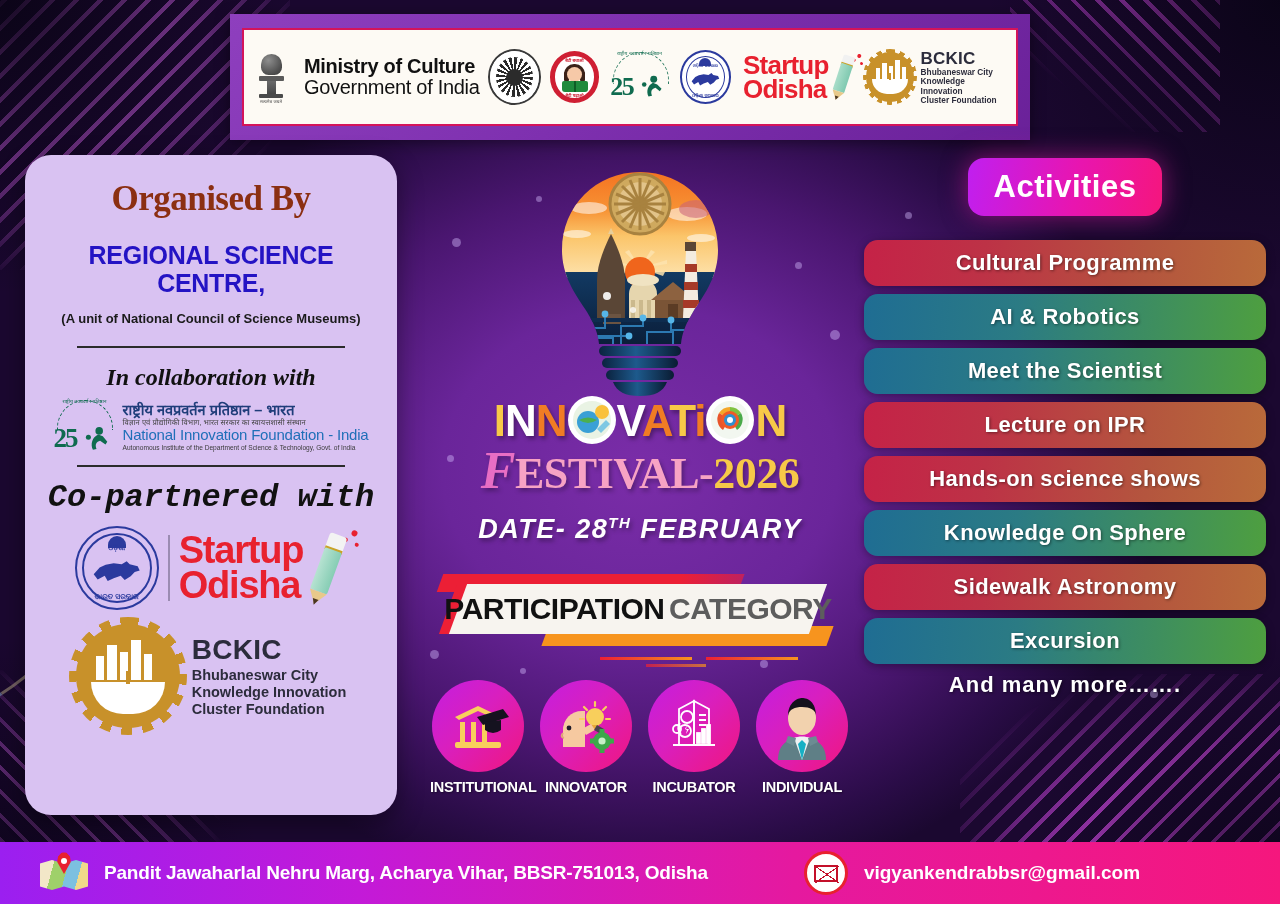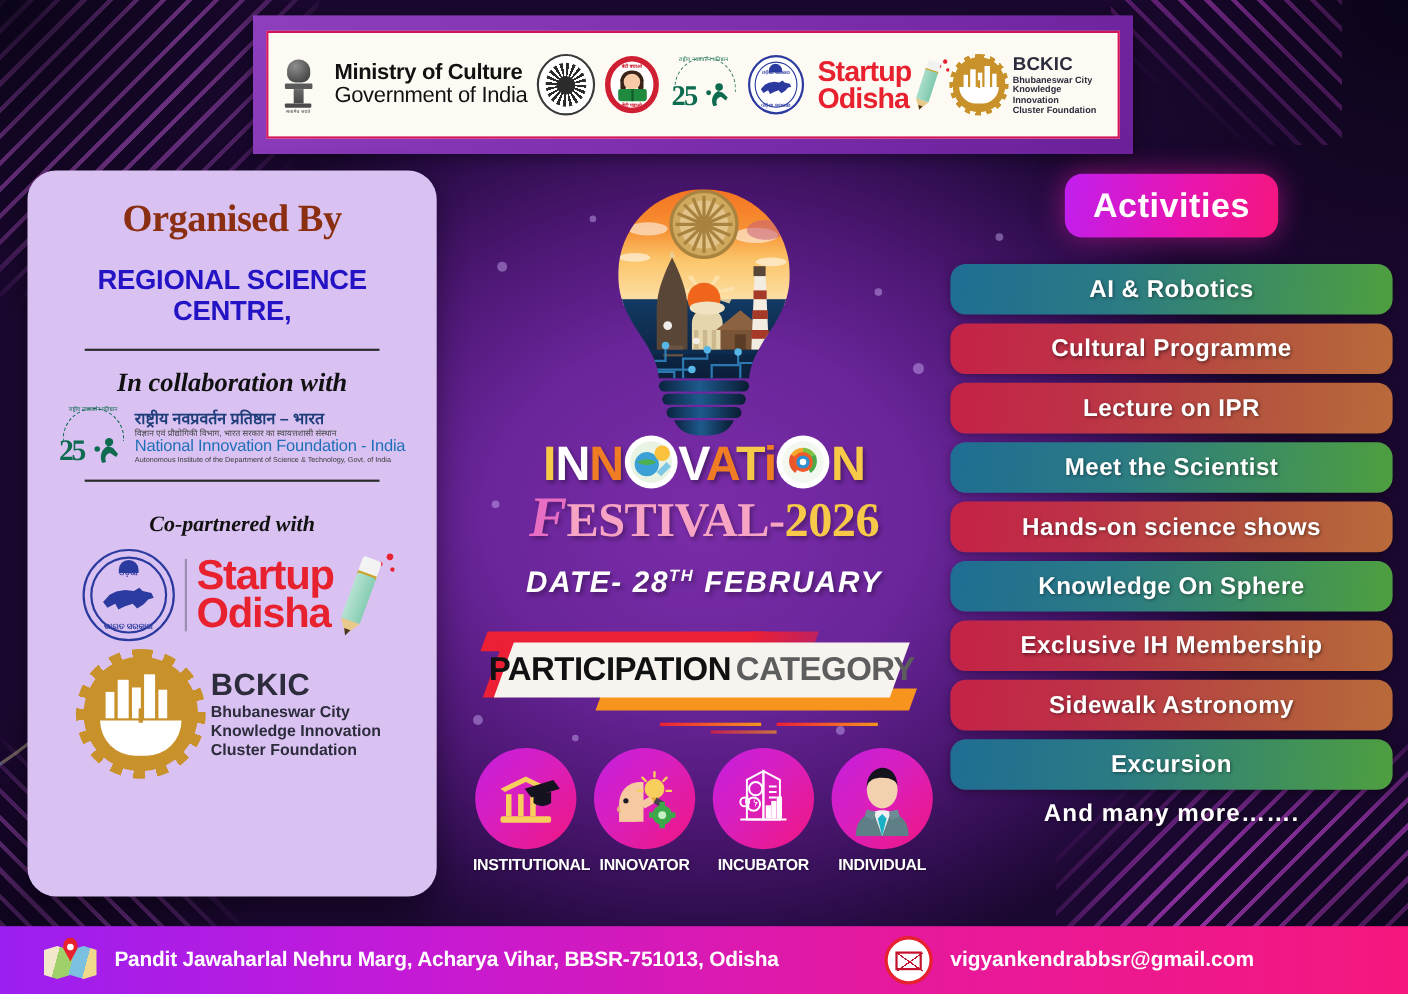--- a/index.html
+++ b/index.html
@@ -212,22 +212,22 @@
     padding: 16px 14px; text-align:center; overflow:hidden;
   }
   .organised-by { font-family:"Liberation Serif", serif; font-weight:bold;
     font-size:35px; color:#8b2f12; letter-spacing:-.5px; margin-top:8px; }
   .rsc-name { font-size:25px; font-weight:bold; color:#2413c4; line-height:1.12;
     margin-top:22px; letter-spacing:-.3px; }
   .rsc-unit { font-size:13px; font-weight:bold; color:#1a1a1a; margin-top:14px; }
   .divider { height:2px; background:#2b2b2b; width:78%; margin:20px auto 0; }
   .in-collab { font-family:"Liberation Serif", serif; font-style:italic; font-weight:bold;
     font-size:24px; color:#111; margin-top:16px; }
-  .co-partner { font-family:Liberation Serif, serif; font-style:italic; font-weight:bold;
-    font-size:20px; color:#111; margin-top:28px; }
+  .co-partner { font-family:Liberation Mono, monospace; font-style:italic; font-weight:bold;
+    font-size:32px; color:#111; margin-top:12px; }
 
   .nif-block { display:flex; align-items:center; justify-content:center; gap:7px; margin-top:8px; }
   .nif-badge { width:62px; height:56px; position:relative; flex:0 0 auto; }
   .nif-badge .arcline { position:absolute; left:3px; top:1px; width:56px; height:30px;
     border:1.4px dashed #0f6b4f; border-bottom:none; border-radius:30px 30px 0 0; }
   .nif-badge .arcwords { position:absolute; left:0; right:0; top:-1px; text-align:center;
     font-size:5px; color:#0f6b4f; }
   .nif-badge .big25 { position:absolute; left:0; bottom:1px; font-size:27px; font-weight:bold;
     color:#0f6b4f; letter-spacing:-2px; font-family:"Liberation Serif", serif; }
   .nif-badge .fig { position:absolute; left:29px; bottom:2px; width:27px; height:28px; }
@@ -496,20 +496,21 @@
           <div class="bs">Cluster Foundation</div>
         </div>
       </div>
 
     </div>
   </div>
 
   <div class="left-card">
     <div class="organised-by">Organised By</div>
     <div class="rsc-name">REGIONAL SCIENCE CENTRE,</div>
+    <div class="rsc-unit">(A unit of National Council of Science Museums)</div>
     <div class="divider"></div>
     <div class="in-collab">In collaboration with</div>
 
     <div class="nif-block">
       <div class="nif-badge">
         <div class="arcline"></div>
         <div class="arcwords">राष्ट्रीय नवप्रवर्तन प्रतिष्ठान</div>
         <div class="big25">25</div>
         <svg class="fig" viewBox="0 0 30 30">
           <circle cx="18" cy="6" r="4.2" fill="#0f6b4f"></circle>
@@ -813,40 +814,37 @@
       <div class="lbl">INDIVIDUAL</div>
     </div>
 
   </div>
 
   <div class="act-badge">
     <span>Activities</span>
   </div>
 
   <div class="act-list">
+    <div class="act-pill red">
+        <span>Cultural Programme</span>
+      </div>
     <div class="act-pill blue">
         <span>AI &amp; Robotics</span>
       </div>
-    <div class="act-pill red">
-        <span>Cultural Programme</span>
+    <div class="act-pill blue">
+        <span>Meet the Scientist</span>
       </div>
     <div class="act-pill red">
         <span>Lecture on IPR</span>
       </div>
-    <div class="act-pill blue">
-        <span>Meet the Scientist</span>
-      </div>
     <div class="act-pill red">
         <span>Hands-on science shows</span>
       </div>
     <div class="act-pill blue">
         <span>Knowledge On Sphere</span>
-      </div>
-    <div class="act-pill red">
-        <span>Exclusive IH Membership</span>
       </div>
     <div class="act-pill red">
         <span>Sidewalk Astronomy</span>
       </div>
     <div class="act-pill blue">
         <span>Excursion</span>
       </div>
     <div class="act-more">And many more…….</div>
   </div>
 

